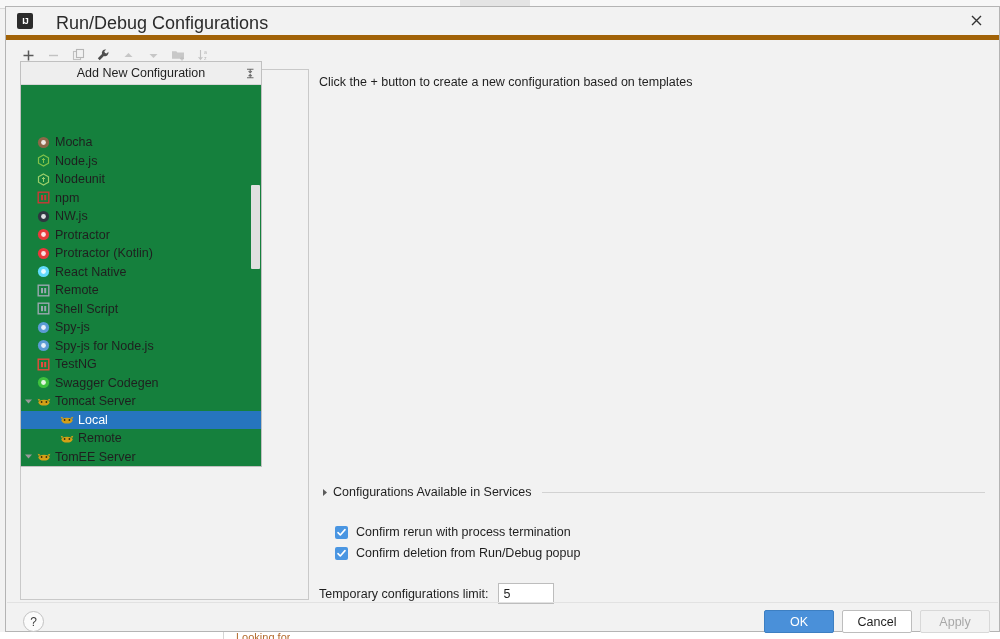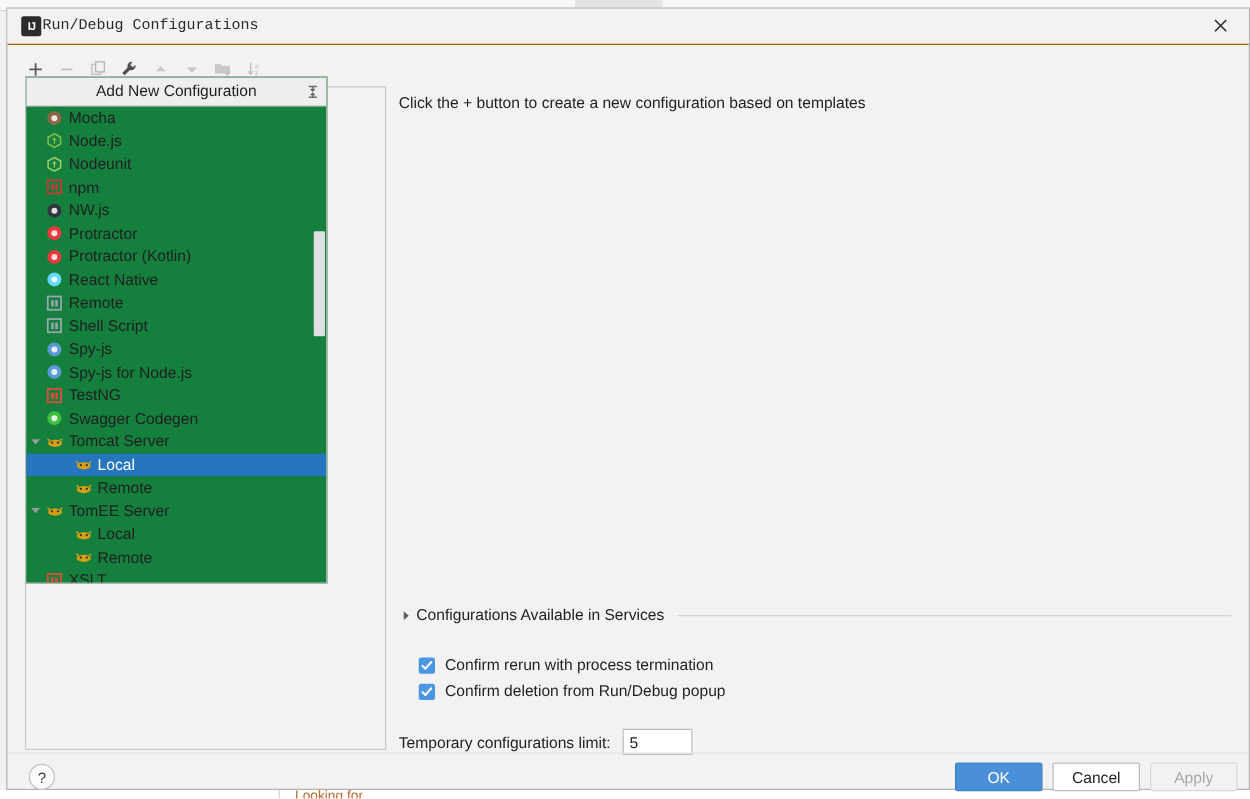--- a/index.html
+++ b/index.html
@@ -61,45 +61,44 @@
     height: 626px;
     background: #f2f2f2;
     border: 1px solid #b4b4b4;
     box-sizing: border-box;
   }
 
   .titlebar {
     position: relative;
     height: 28px;
     background: #f2f2f2;
-    border-bottom: 1px solid #a16207;
+    border-bottom: 5px solid #a16207;
   }
   .title-icon {
     position: absolute;
     left: 11px; top: 6px;
     width: 16px; height: 16px;
     background: #2b2b2b;
     border-radius: 2px;
     display: flex;
     align-items: center;
     justify-content: center;
   }
   .title-icon .ij {
     color: #ffffff;
     font-size: 9px;
     font-weight: bold;
     letter-spacing: -1px;
     font-family: "Liberation Sans", sans-serif;
   }
   .title-text {
     position: absolute;
-    left: 28px; top: 6px;
-    font-size: 12px;
+    left: 50px; top: 6px;
+    font-size: 18px;
     color: #2b2b2b;
-    font-family: Liberation Mono, monospace;
   }
   .close-btn {
     position: absolute;
     right: 0px; top: 0px;
     width: 46px; height: 27px;
     display: flex;
     align-items: center;
     justify-content: center;
     cursor: default;
   }
@@ -160,20 +159,21 @@
   .list-header-sort {
     position: absolute;
     right: 3px; top: 3px;
     width: 16px; height: 16px;
     display: flex;
     align-items: center;
     justify-content: center;
   }
   .list-rows {
     position: relative;
+    margin-top: 48px;
   }
   .row {
     position: relative;
     height: 18.5px;
     display: flex;
     align-items: center;
     font-size: 12.5px;
     color: #1f1f1f;
     white-space: nowrap;
     box-sizing: border-box;

